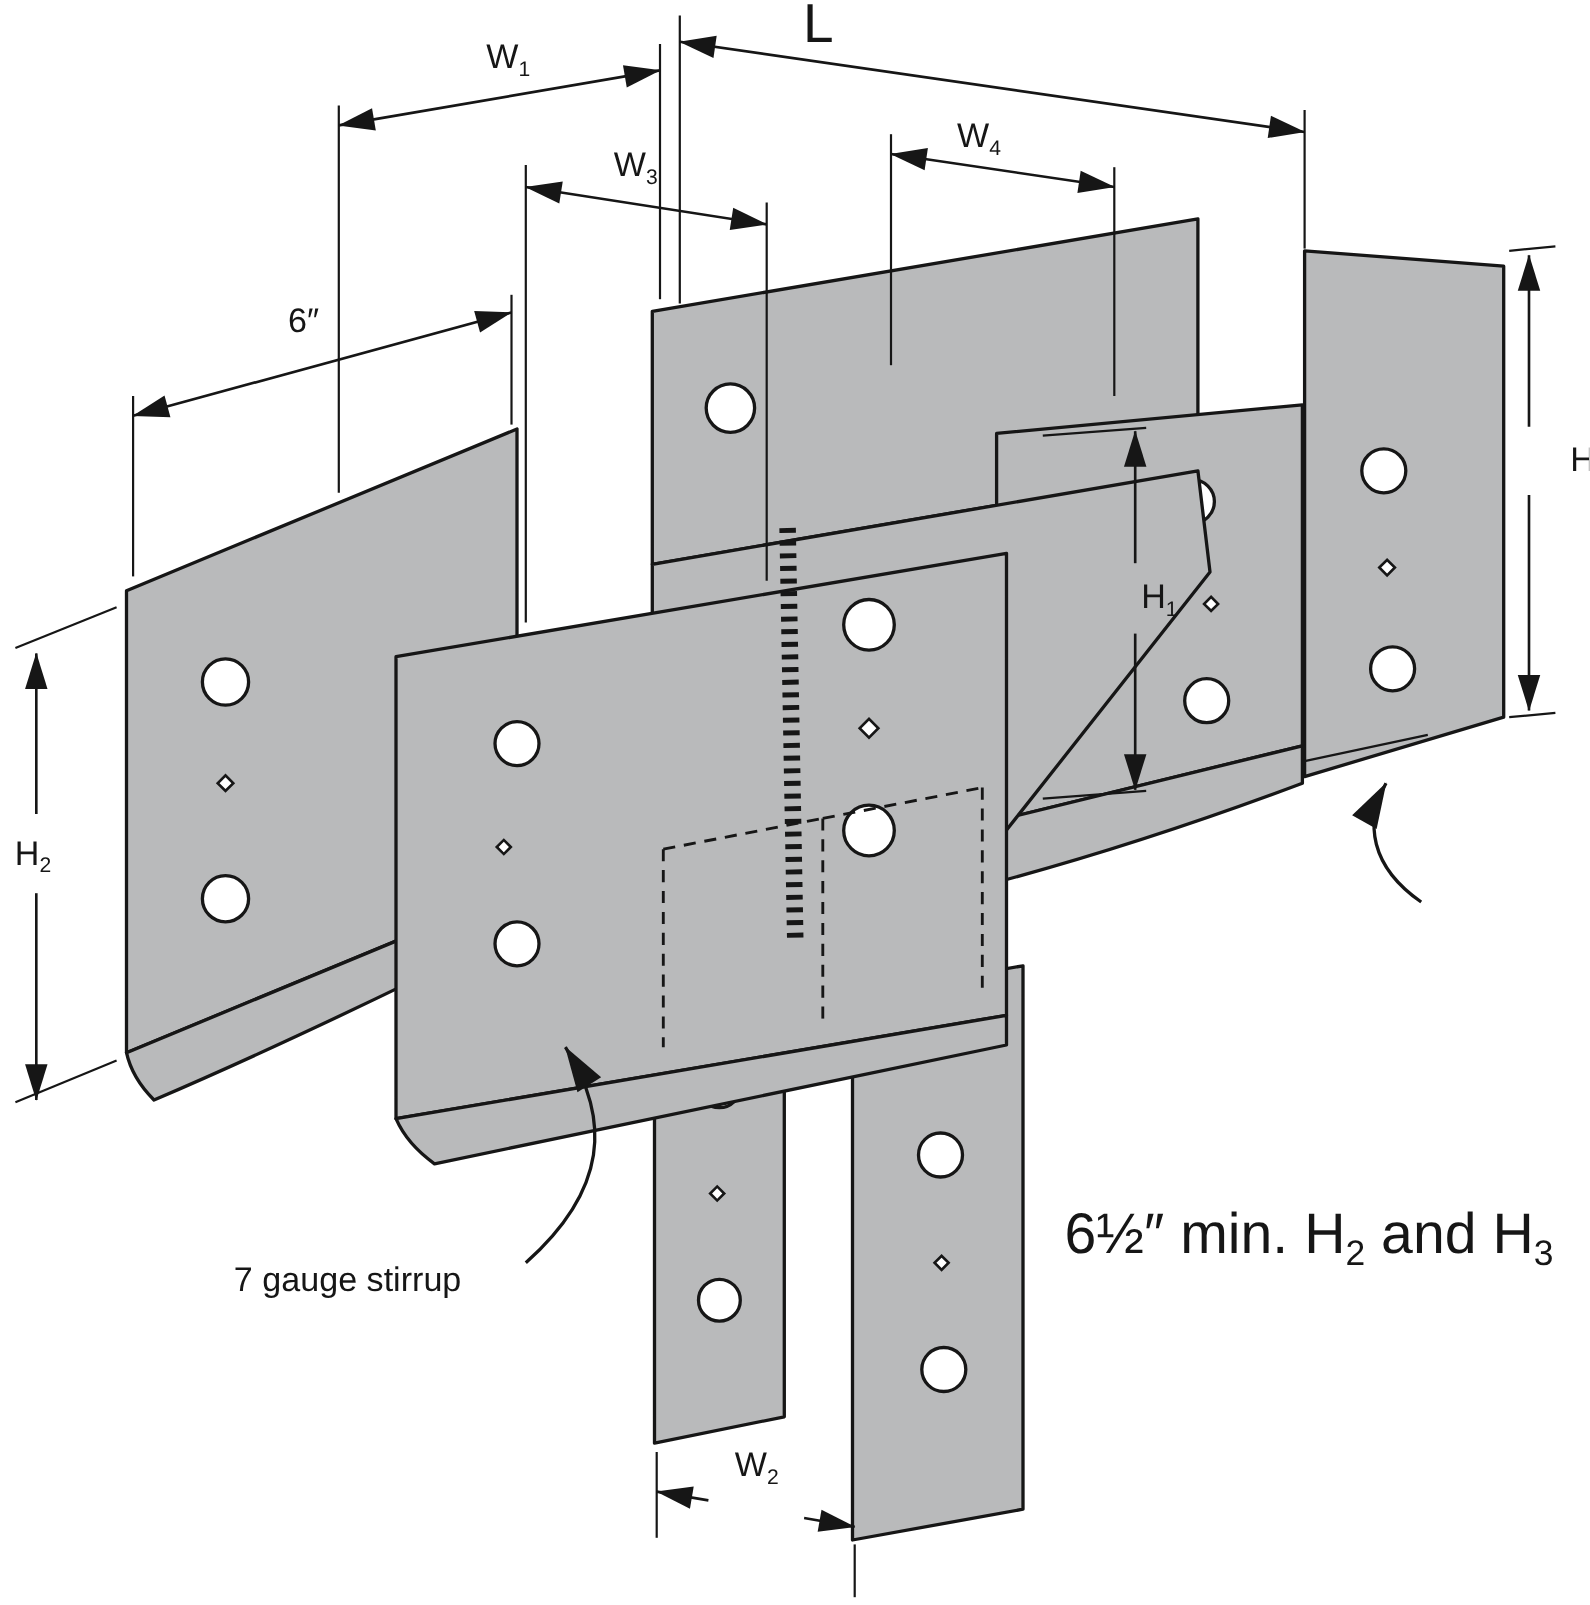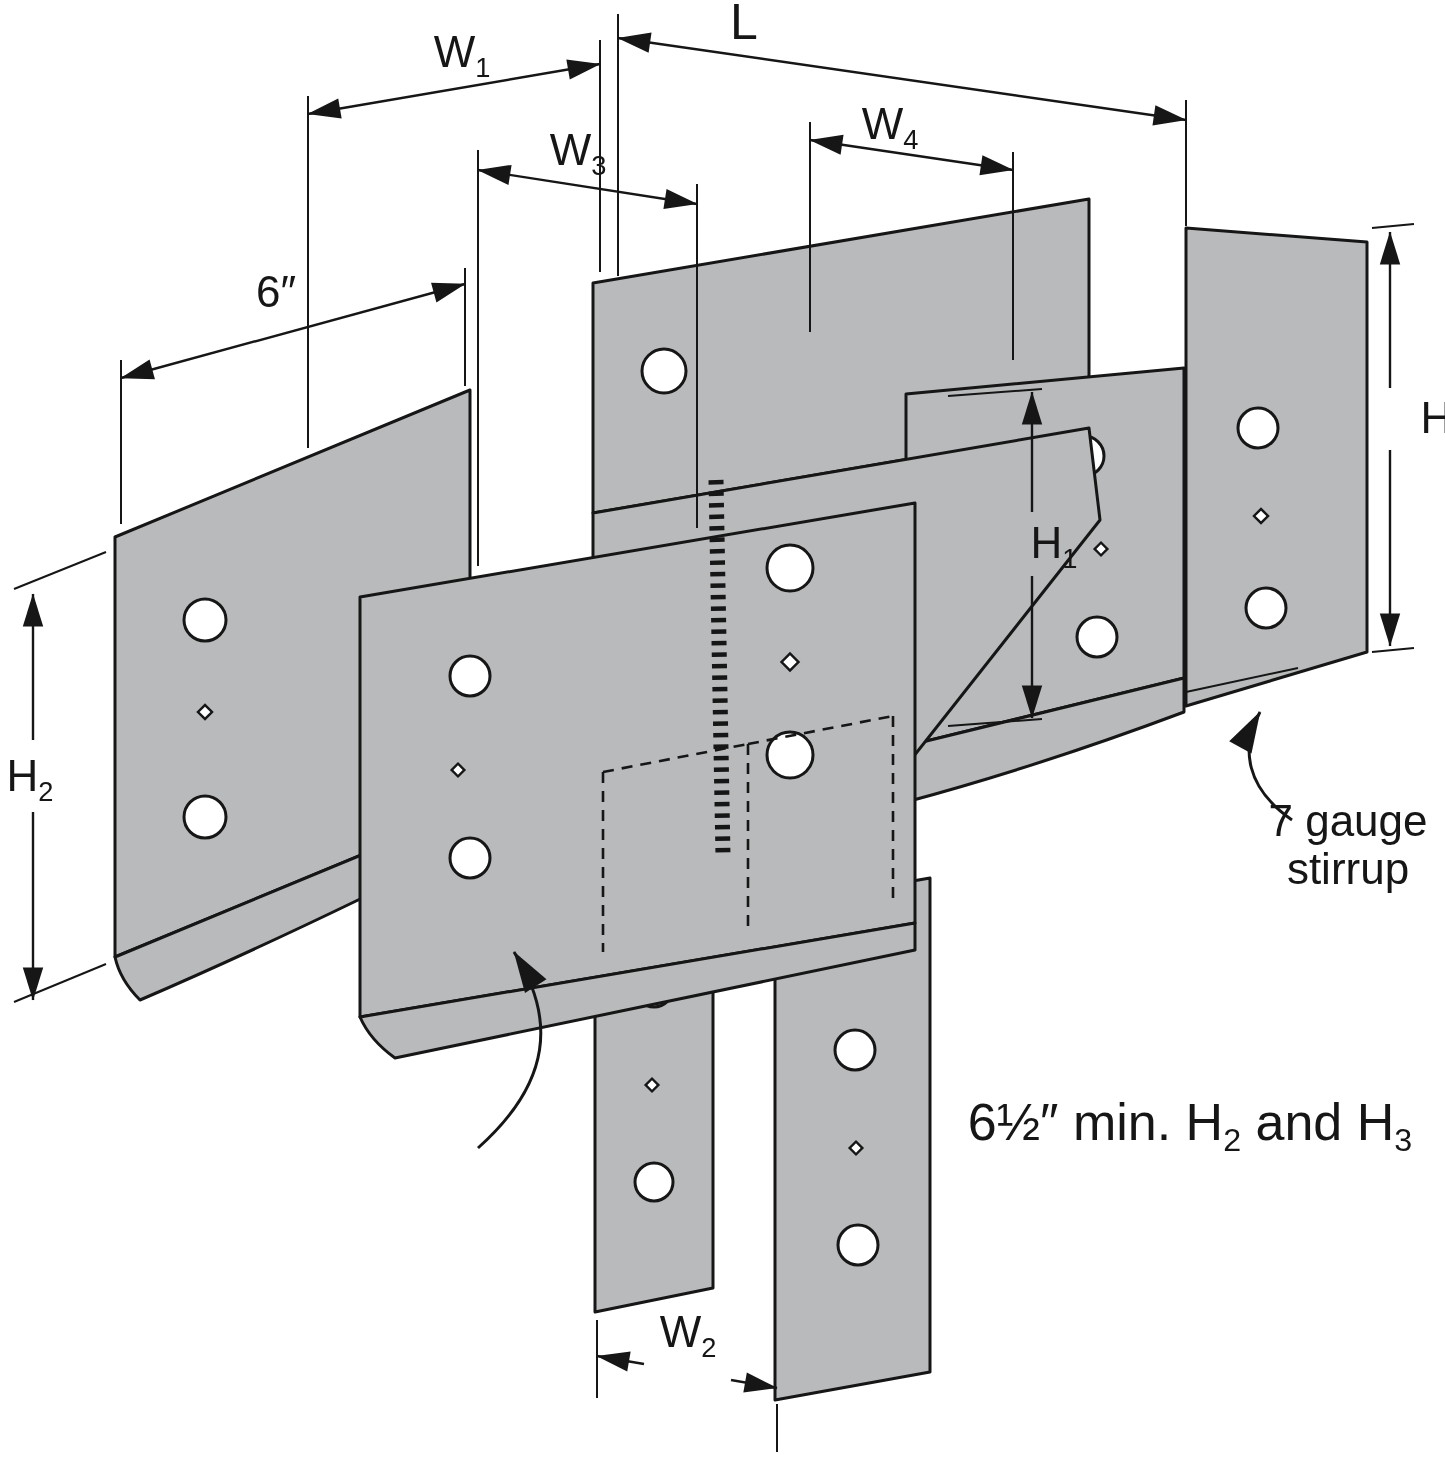--- a/index.html
+++ b/index.html
@@ -8,21 +8,21 @@
   svg{position:absolute;left:0;top:0;}
   .steel{fill:var(--steel,#b9babb);stroke:var(--line,#161616);stroke-width:3;stroke-linejoin:round;}
   .hole{fill:#fff;stroke:var(--line,#161616);stroke-width:3;}
   .dia{fill:#fff;stroke:var(--line,#161616);stroke-width:2.4;}
   .dim{stroke:var(--line,#161616);stroke-width:2.4;fill:none;}
   .ext{stroke:var(--line,#161616);stroke-width:2;fill:none;}
   .tick{stroke:var(--line,#161616);stroke-width:2;fill:none;}
   .dash{stroke:var(--line,#161616);stroke-width:2.6;fill:none;stroke-dasharray:11 8;}
   .weld{stroke:var(--line,#161616);stroke-width:15;stroke-dasharray:4.5 7;fill:none;}
   .lead{stroke:var(--line,#161616);stroke-width:3;fill:none;}
-  .lbl{position:absolute;transform:translate(-50%,-50%);font-size:44px;line-height:1.1;
+  .lbl{position:absolute;transform:translate(-50%,-50%);font-size:31px;line-height:1.1;
        white-space:nowrap;text-align:center;}
   .lbl sub{font-size:0.62em;line-height:0;}
   .note{font-size:52px;line-height:1.28;}
   .big{font-size:50px;}
 </style>
 </head>
 <body>
 
 <div id="canvas">
 
@@ -181,25 +181,24 @@
 <div class="lbl" style="left:1054px;top:543px;">
   <span>H</span><sub>1</sub>
 </div>
 <div class="lbl" style="left:30px;top:776px;text-align:right;">
   <span>H</span><sub>2</sub>
 </div>
 <div class="lbl" style="left:688px;top:1332px;">
   <span>W</span><sub>2</sub>
 </div>
 
-<div class="lbl" style="left:1348px;top:845px;">
-  <div>7 gauge</div>
-  <div>stirrup</div>
-</div>
-
+
+<div class="lbl" style="left:316px;top:1164px;">
+  <span>7 gauge stirrup</span>
+</div>
 
 <div class="lbl note" style="left:1190px;top:1122px;">
   <div>
     <span>6½″ min. H</span><sub>2</sub><span> and H</span><sub>3</sub>
   </div>
 </div>
 
 </div>
 
 </body></html>

